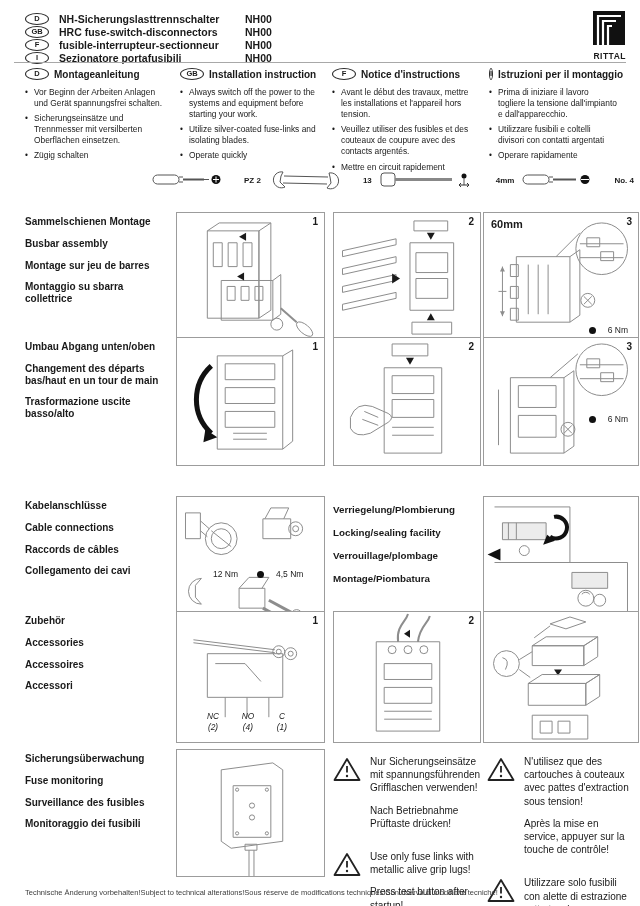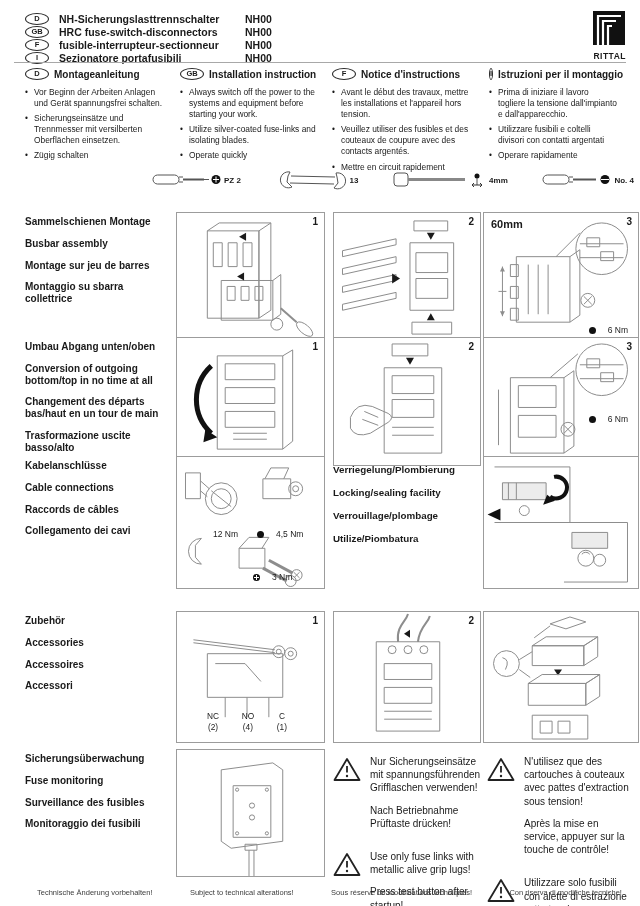--- a/index.html
+++ b/index.html
@@ -28,28 +28,28 @@
            display:grid; grid-template-columns:155px 152px 157px 142px; }
   .instr-col { padding-right:14px; }
   .instr-h { display:flex; align-items:center; gap:5px; font-size:10px; font-weight:bold; margin-bottom:7px; white-space:nowrap; }
   .instr ul { margin:0; padding:0; list-style:none; font-size:8.4px; line-height:1.32; display:flex; flex-direction:column; gap:4px; }
   .instr li { position:relative; padding-left:9px; }
   .instr li::before { content:"•"; position:absolute; left:0; top:0; }
 
   
   .tools { position:absolute; top:168px; left:152px; width:482px; height:24px;
            display:flex; align-items:center; justify-content:space-between; }
-  .tool { display:flex; align-items:center; gap:0; font-size:8px; font-weight:bold; }
+  .tool { display:flex; align-items:center; gap:20px; font-size:8px; font-weight:bold; }
   .tool svg { display:block; }
 
   
   .row { position:absolute; left:0; width:640px; }
   .row1 { top:212px; height:137px;padding-left:36px; }
   .row2 { top:337px; height:132px; }
-  .row3 { top:456px; height:136px; }
+  .row3 { top:496px; height:136px; }
   .row4 { top:611px; height:135px; }
   .row5 { top:749px; height:131px; }
 
   .labels { position:absolute; left:25px; top:4px; width:140px;
             display:flex; flex-direction:column; gap:10px;
             font-size:10px; font-weight:bold; line-height:1.18; }
 
   .panel { position:absolute; top:0; bottom:3px; border:1px solid #9c9c9c; background:#fff; }
   .p1 { left:176px; width:147px; }
   .p2 { left:333px; width:146px; }
@@ -62,33 +62,33 @@
   .dot.cross::before, .dot.cross::after { content:""; position:absolute; background:#fff; }
   .dot.cross::before { left:3px; top:1px; width:1px; height:5px; }
   .dot.cross::after  { left:1px; top:3px; width:5px; height:1px; }
 
   .locklist { position:absolute; left:333px; top:8px; width:146px;
               display:flex; flex-direction:column; gap:12px;
               font-size:9.8px; font-weight:bold; }
 
   .msw-terms { position:absolute; left:30px; bottom:9px; width:80px;
                display:flex; justify-content:space-between; text-align:center;
-               font-size:8.3px; line-height:1.35; }
+               font-size:8.3px; line-height:1.35;font-style:italic; }
   .msw-term span { display:block; }
 
   .warncol { position:absolute; top:6px; display:flex; flex-direction:column; gap:20px; }
   .warncol.mid { left:333px; width:148px; }
   .warncol.right { left:487px; width:148px; }
   .warnblock { display:flex; gap:9px; }
   .warn-texts { display:flex; flex-direction:column; gap:9px; font-size:10px; line-height:1.32; }
   .warn-icon { flex:0 0 28px; padding-top:2px; }
 
   
-  .footer { position:absolute; left:37px; right:18px; bottom:9px;
-            display:flex; justify-content:space-between;
+  .footer { position:absolute; left:25px; right:18px; bottom:9px;
+            display:flex; 
             font-size:7.5px; color:#3c3c3c; }
 
   
   .art path, .art rect, .art circle, .art line, .art ellipse, .art polyline {
     vector-effect:non-scaling-stroke;
   }
 </style>
 </head>
 <body>
 
@@ -296,21 +296,20 @@
       <span class="torque" style="right:10px; bottom:10px;">
         <span class="dot"></span>
         <span>6 Nm</span>
       </span>
     </div>
   </div>
 
   <div class="row row2">
     <div class="labels">
       <div>Umbau Abgang unten/oben</div>
-      <div>Conversion of outgoing bottom/top in no time at all</div>
       <div>Changement des départs bas/haut en un tour de main</div>
       <div>Trasformazione uscite basso/alto</div>
     </div>
 
     <div class="panel p1">
       <svg class="art" viewBox="0 0 147 128" fill="none" stroke="#8d8d8d" stroke-width="1">
         <rect x="40" y="18" width="66" height="94"></rect>
         <path d="M106 18 L116 12 L116 104 L106 112"></path>
         <rect x="48" y="26" width="50" height="16"></rect>
         <rect x="48" y="50" width="50" height="16"></rect>
@@ -402,21 +401,21 @@
       <span class="torque" style="left:76px; bottom:6px;margin-top:48px;">
         <span class="dot cross"></span>
         <span>3 Nm</span>
       </span>
     </div>
 
     <div class="locklist">
       <div>Verriegelung/Plombierung</div>
       <div>Locking/sealing facility</div>
       <div>Verrouillage/plombage</div>
-      <div>Utilize/Piombatura</div>
+      <div>Montage/Piombatura</div>
     </div>
 
     <div class="panel p3">
       <svg class="art" viewBox="0 0 154 132" fill="none" stroke="#8d8d8d" stroke-width="1">
         <path d="M10 10 h76 v56 h-76"></path>
         <rect x="18" y="26" width="44" height="17" fill="#ececec"></rect>
         <line x1="24" y1="26" x2="24" y2="43"></line>
           <line x1="32" y1="26" x2="32" y2="43"></line>
         <circle cx="40" cy="54" r="5"></circle>
         <path d="M16 52 l-13 6 l13 6 z" fill="#111" stroke="none"></path>

